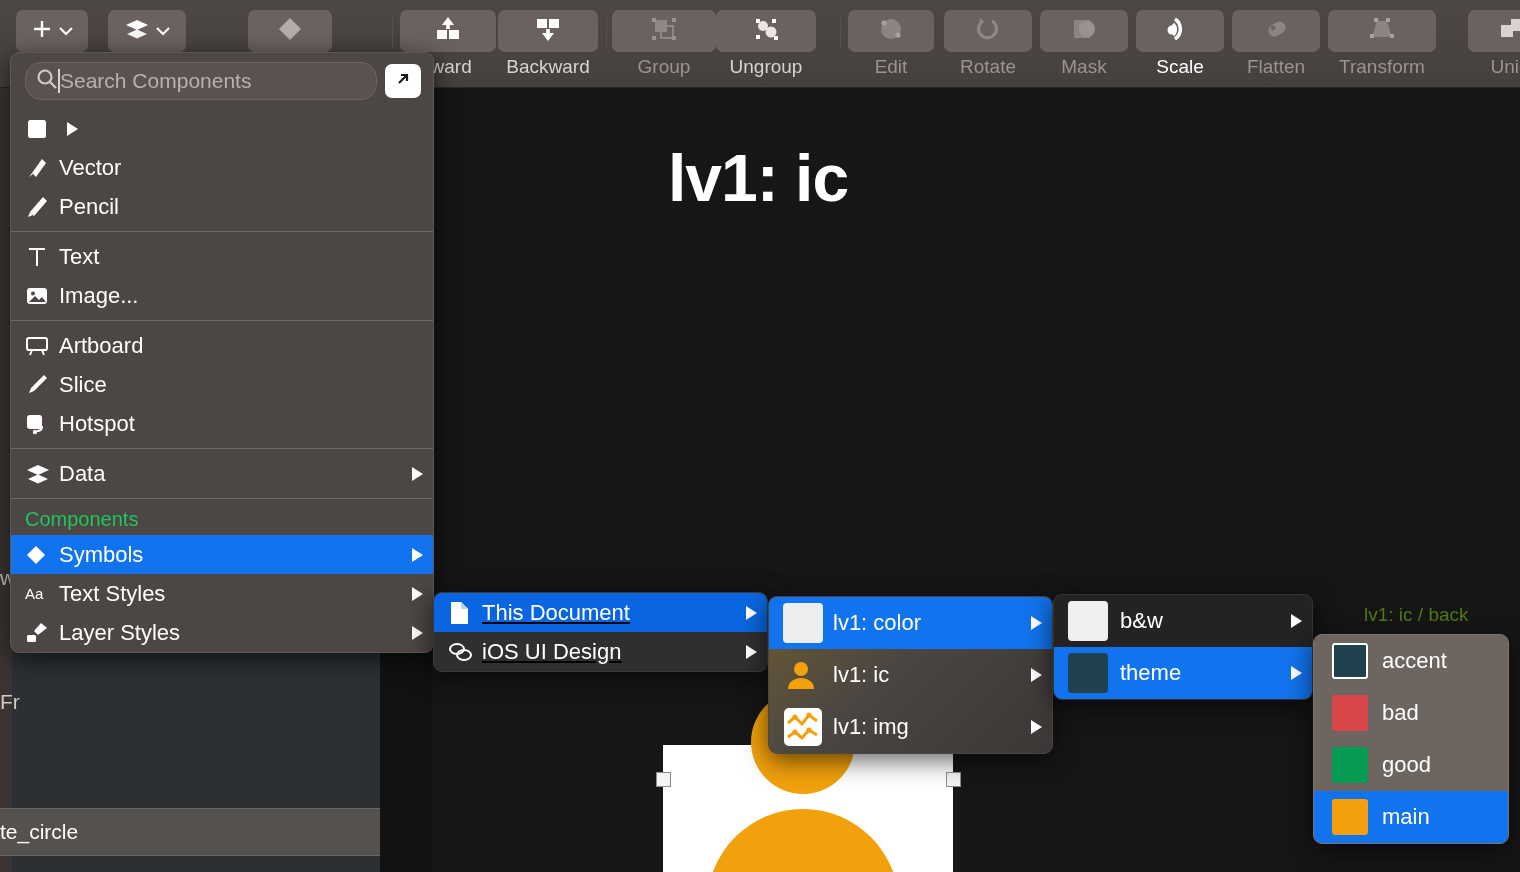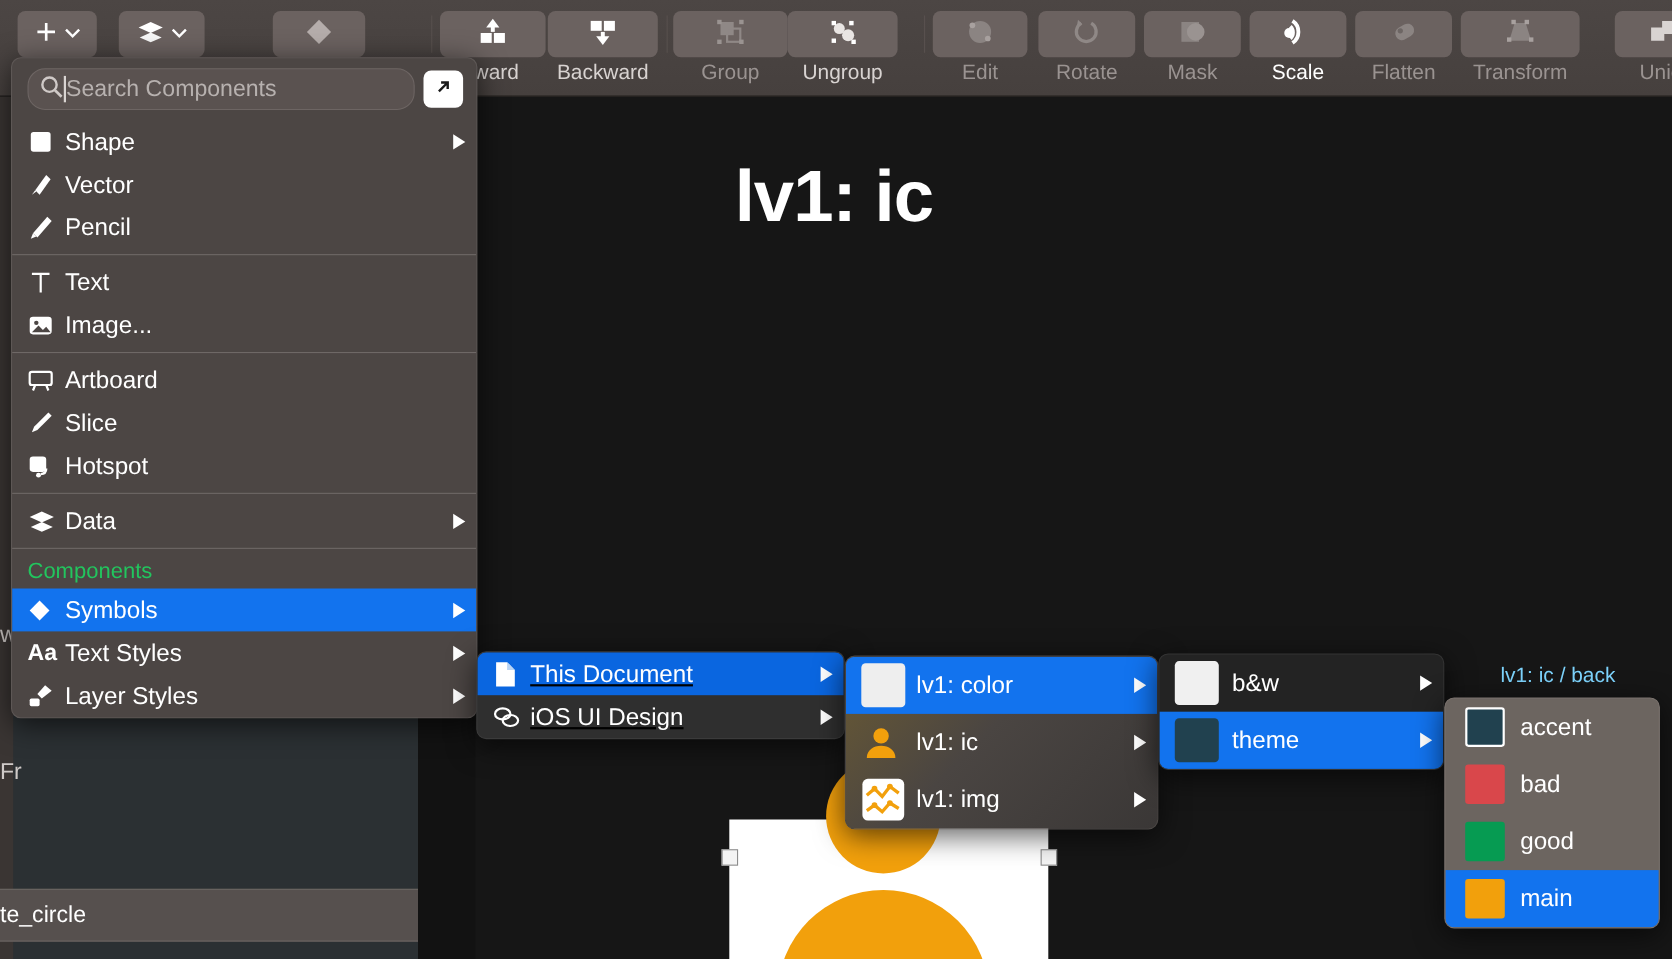--- a/index.html
+++ b/index.html
@@ -17,21 +17,21 @@
     position:absolute; left:432px; top:0; width:1088px; height:872px;
     background:#161616;
   }
   .canvas-title {
     position:absolute; left:236px; top:140px;
     font-size:66px; font-weight:bold; color:#ffffff;
     letter-spacing:-1px;
   }
   .breadcrumb-label {
     position:absolute; left:932px; top:604px;
-    font-size:19px; color:#7dd3fc; font-weight:500;
+    font-size:19px; color:#4d7c0f; font-weight:500;
   }
   
   .artboard {
     position:absolute; left:231px; top:745px; width:290px; height:127px;
     background:#ffffff;
   }
   .person-head {
     position:absolute; left:88px; top:-55px; width:104px; height:104px;
     background:#f2a00c; border-radius:50%;
   }
@@ -379,21 +379,20 @@
         </span>
       </div>
     </div>
 
     <div class="menu-row">
       <span class="m-ico">
         <svg width="24" height="24" viewBox="0 0 24 24">
             <rect x="3" y="3" width="18" height="18" rx="2.5" fill="#fff"></rect>
           </svg>
       </span>
-      <span class="m-lab">Shape</span>
       <span class="m-arrow"></span>
     </div>
     <div class="menu-row">
       <span class="m-ico">
         <svg width="24" height="24" viewBox="0 0 24 24">
             <path d="M17 3l4 4-10 14-4-4z" fill="#fff"></path>
             <path d="M7 17l-3 4 4-3z" fill="#fff"></path>
           </svg>
       </span>
       <span class="m-lab">Vector</span>
@@ -479,21 +478,21 @@
     <div class="menu-row sel">
       <span class="m-ico">
         <svg width="22" height="22" viewBox="0 0 22 22">
             <path d="M11 2l9 9-9 9-9-9z" fill="#fff"></path>
           </svg>
       </span>
       <span class="m-lab">Symbols</span>
       <span class="m-arrow"></span>
     </div>
     <div class="menu-row">
-      <span class="m-ico" style="color:#fff;font-size:21px;font-weight:bold;">Aa</span>
+      <span class="m-ico" style="color:#fff;font-size:15px;font-weight:normal;">Aa</span>
       <span class="m-lab">Text Styles</span>
       <span class="m-arrow"></span>
     </div>
     <div class="menu-row">
       <span class="m-ico">
         <svg width="24" height="24" viewBox="0 0 24 24">
           <path d="M16 2l6 5-9 7-4-4z" fill="#fff"></path>
           <rect x="2" y="14" width="9" height="7" rx="1.5" fill="#fff"></rect>
         </svg>
       </span>

